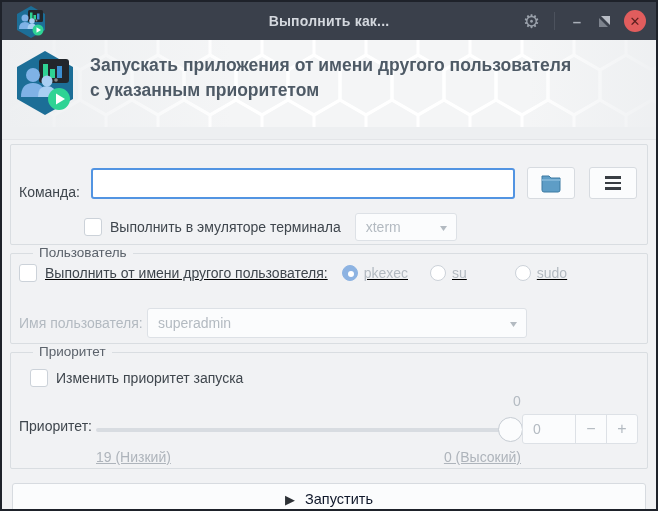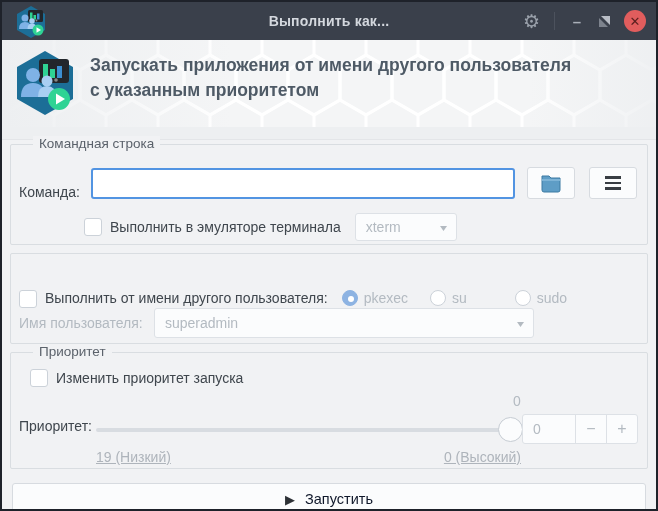--- a/index.html
+++ b/index.html
@@ -50,27 +50,27 @@
   .hamburger i { display:block; width:16px; height:2.5px; background:#383d43; }
   .cmd-row2 { position:absolute; left:73px; top:68px; height:28px; display:flex; align-items:center; }
 
   .checkbox { width:18px; height:18px; flex:none; background:#ffffff; border:1px solid #ccd2d9; border-radius:3px; margin-right:8px; }
 
   .combo { height:28px; background:#fbfcfd; border:1px solid #dde1e6; border-radius:3px; display:flex; align-items:center; padding:0 10px; color:#b3bac1; font-size:14px; }
   .combo .arrow { margin-left:auto; font-size:10px; color:#b3bac1; transform:scaleX(1.4); }
   .combo-xterm { width:102px; margin-left:14px; }
 
   
-  .usr-row1 { position:absolute; left:8px; top:36px; height:22px; display:flex; align-items:flex-start; }
+  .usr-row1 { position:absolute; left:8px; top:8px; height:22px; display:flex; align-items:center;text-decoration:underline; }
   .radio { width:16px; height:16px; border-radius:50%; flex:none; margin-right:6px; background:#ffffff; border:1px solid #ccd2d9; position:relative; }
   .radio.checked { background:#8db3e2; border-color:#8db3e2; }
   .radio.checked::after { content:""; position:absolute; left:5px; top:5px; width:6px; height:6px; border-radius:50%; background:#ffffff; }
   .radio-item { display:flex; align-items:center; }
   .usr-row2 { position:absolute; left:8px; top:54px; height:30px; display:flex; align-items:center;text-align:right; }
-  .combo-user { position:absolute; left:143px; top:54px; width:380px; height:30px; }
+  .combo-user { position:absolute; left:136px; top:54px; width:380px; height:30px; }
 
   
   .pri-row1 { position:absolute; left:8px; top:14px; height:22px; display:flex; align-items:center;padding-left:11px; }
   .pri-value { position:absolute; left:492px; top:40px; width:28px; text-align:center; font-size:14px; color:#b3bac1; }
   .pri-label { position:absolute; left:8px; top:65px; }
   .slider-track { position:absolute; left:85px; top:75px; width:425px; height:4px; background:#d8dce1; border-radius:2px; }
   .slider-handle { position:absolute; left:487px; top:64px; width:25px; height:25px; border-radius:50%; background:#fbfcfd; border:1px solid #c6ccd3; }
   .spinbox { position:absolute; right:9px; top:61px; width:116px; height:30px; background:#fbfcfd; border:1px solid #dde1e6; border-radius:3px; display:flex; align-items:stretch; overflow:hidden; }
   .spin-val { flex:1; display:flex; align-items:center; padding-left:10px; color:#b3bac1; font-size:14px; }
   .spin-btn { width:31px; flex:none; display:flex; align-items:center; justify-content:center; color:#b3bac1; font-size:16px; border-left:1px solid #dde1e6; }
@@ -156,21 +156,20 @@
     </svg>
     <div class="hdr-title">
       <div>Запускать приложения от имени другого пользователя</div>
       <div>с указанным приоритетом</div>
     </div>
   </div>
 
   <div class="body">
 
     <div class="group" id="group-command">
-      <div class="group-legend">Командная строка</div>
       <div class="cmd-row1">
         <span class="lbl cmd-label">Команда:</span>
         <input class="cmd-input" type="text" value="" style="">
         <div class="sq-btn">
           <svg width="22" height="20" viewBox="0 0 22 20">
             <path d="M2 3 h7 l2 2 h9 v12 a2 2 0 0 1 -2 2 h-14 a2 2 0 0 1 -2 -2 z" fill="#5e9dc6" stroke="#3c7ba3" stroke-width="1"></path>
             <path d="M2 6 h18 v2 h-18 z" fill="#7db3d6"></path>
           </svg>
         </div>
         <div class="sq-btn">
@@ -185,20 +184,21 @@
         <span class="checkbox"></span>
         <span class="lbl">Выполнить в эмуляторе терминала</span>
         <div class="combo combo-xterm">
           <span>xterm</span>
           <span class="arrow">▾</span>
         </div>
       </div>
     </div>
 
     <div class="group" id="group-user">
+      <div class="group-legend">Пользователь</div>
       <div class="usr-row1">
         <span class="checkbox"></span>
         <span class="lbl">Выполнить от имени другого пользователя:</span>
         <span class="radio-item" style="margin-left:14px;">
           <span class="radio checked"></span>
           <span class="lbl-dis">pkexec</span>
         </span>
         <span class="radio-item" style="margin-left:22px;">
           <span class="radio"></span>
           <span class="lbl-dis">su</span>

